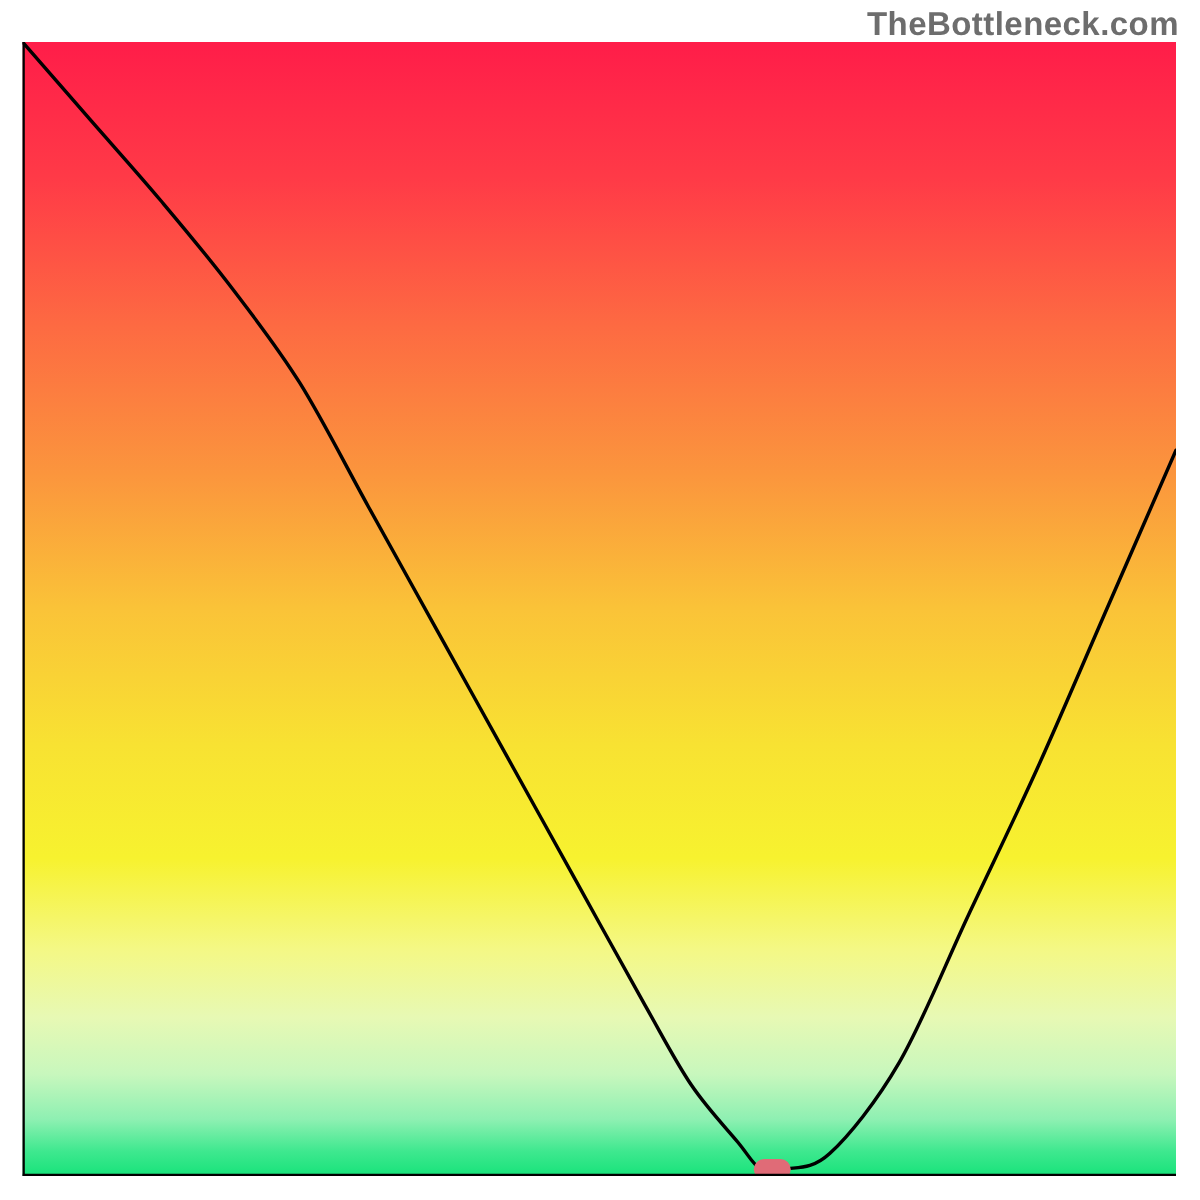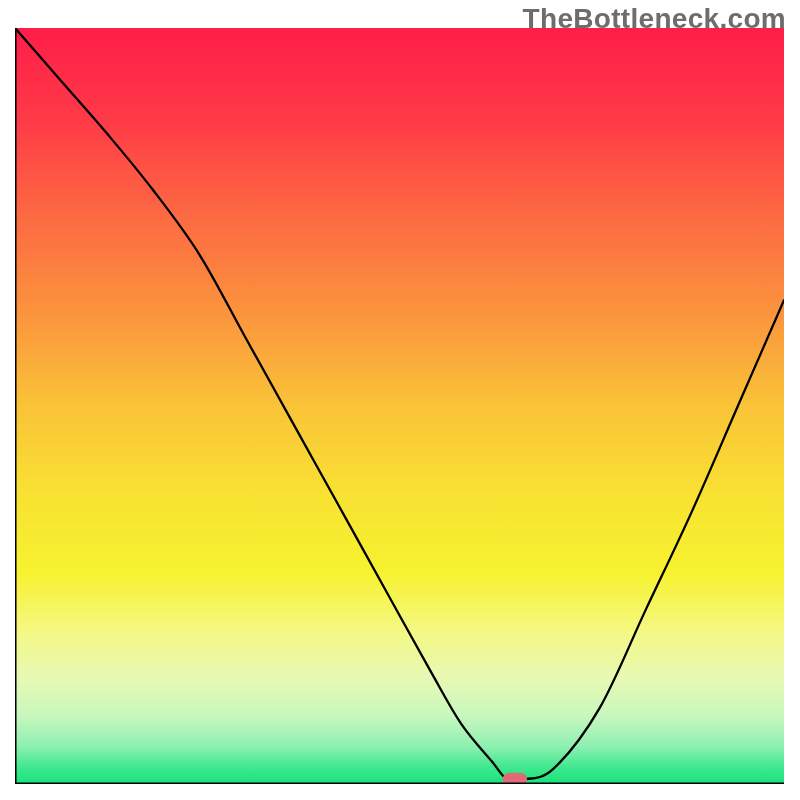--- a/index.html
+++ b/index.html
@@ -13,21 +13,21 @@
   .stage {
     position: relative;
     width: 800px;
     height: 800px;
   }
   .watermark {
     position: absolute;
     top: 3px;
     right: 14px;
     font-family: Arial, Helvetica, sans-serif;
-    font-size: 28px;
+    font-size: 22px;
     font-weight: 600;
     color: #6d6d6d;
     letter-spacing: 0.3px;
     user-select: none;
   }
   
   .plot {
     position: absolute;
     left: 15px;
     top: 28px;

